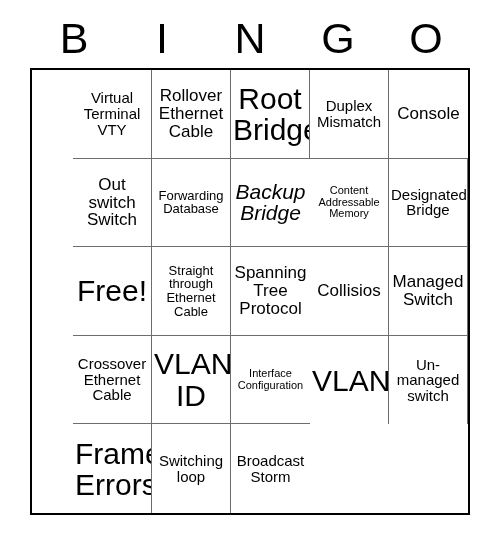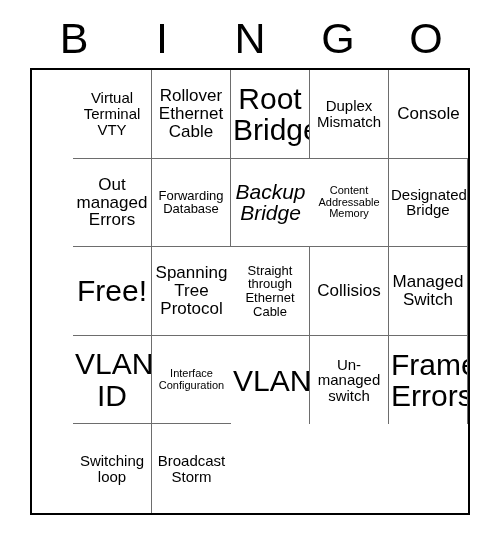--- a/index.html
+++ b/index.html
@@ -106,50 +106,53 @@
         <span class="cell-text">Root Bridge</span>
       </div>
     <div class="cell fs-s">
         <span class="cell-text">Duplex Mismatch</span>
       </div>
     <div class="cell lastcol fs-m">
         <span class="cell-text">Console</span>
       </div>
 
     <div class="cell fs-m">
-        <span class="cell-text">Out managed Errors</span>
+        <span class="cell-text">Out switch Switch</span>
       </div>
     <div class="cell fs-xs">
         <span class="cell-text">Forwarding Database</span>
       </div>
     <div class="cell lastcol fs-l">
         <span class="cell-text">Backup Bridge</span>
       </div>
 
     <div class="cell fs-xxs">
         <span class="cell-text">Content Addressable Memory</span>
       </div>
     <div class="cell fs-s">
         <span class="cell-text">Designated Bridge</span>
       </div>
     <div class="cell fs-xxl">
         <span class="cell-text">Free!</span>
       </div>
+    <div class="cell fs-xs">
+        <span class="cell-text">Straight through Ethernet Cable</span>
+      </div>
     <div class="cell lastcol fs-m">
         <span class="cell-text">Spanning Tree Protocol</span>
-      </div>
-    <div class="cell fs-xs">
-        <span class="cell-text">Straight through Ethernet Cable</span>
       </div>
 
     <div class="cell fs-m">
         <span class="cell-text">Collisios</span>
       </div>
     <div class="cell fs-m">
         <span class="cell-text">Managed Switch</span>
+      </div>
+    <div class="cell fs-s">
+        <span class="cell-text">Crossover Ethernet Cable</span>
       </div>
     <div class="cell fs-xxl">
         <span class="cell-text">VLAN ID</span>
       </div>
     <div class="cell lastcol fs-xxs">
         <span class="cell-text">Interface Configuration</span>
       </div>
 
     <div class="cell lastrow fs-xxl">
         <span class="cell-text">VLAN</span>

